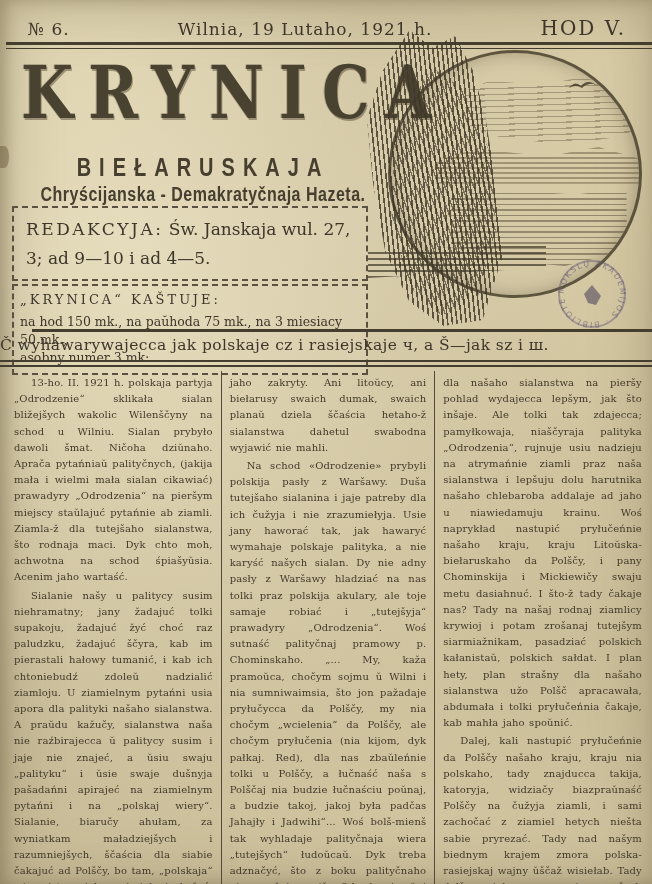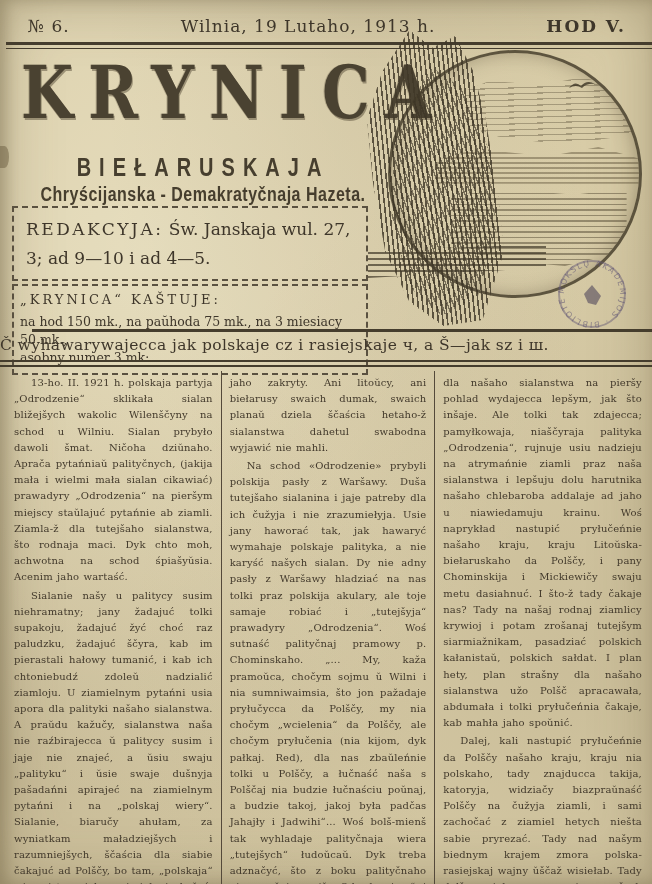--- a/index.html
+++ b/index.html
@@ -13,21 +13,21 @@
       radial-gradient(ellipse at 5% 85%, rgba(110,94,64,0.16), transparent 45%);
     box-shadow:inset 0 0 60px rgba(95,80,50,0.35), inset 6px 0 14px rgba(90,75,45,0.30);
     font-family:"DejaVu Serif","Liberation Serif",serif;
     color:#3e362a;
   }
   .paper-flaw{position:absolute;left:0;top:146px;width:9px;height:22px;background:rgba(100,86,58,0.45);border-radius:0 60% 60% 0;}
   
   .topbar{position:absolute;top:16px;left:0;right:0;display:flex;align-items:baseline;justify-content:space-between;padding:0 26px 0 28px;}
   .issue{font-size:17px;letter-spacing:1px;}
   .dateline{font-size:17px;letter-spacing:1px;}
-  .hod{font-size:17px;font-weight:bold;letter-spacing:2px;}
+  .hod{font-size:20px;font-weight:normal;letter-spacing:2px;}
   .rule-double-top{position:absolute;top:42px;left:6px;right:0;height:3px;border-top:3px solid #453d2d;border-bottom:1px solid #453d2d;}
   
   .masthead{position:absolute;top:50px;left:6px;width:394px;text-align:center;}
   .nptitle{
     font-size:60px;font-weight:bold;letter-spacing:15px;padding-left:15px;white-space:nowrap;
     color:#4a4231;transform:scaleY(1.22);transform-origin:top;
     text-shadow:1px 1px 0 rgba(58,48,30,0.4), -1px 0 0 rgba(58,48,30,0.25);
   }
   .sub1{margin-top:36px;font-family:"Liberation Sans","DejaVu Sans",sans-serif;font-weight:bold;
     font-size:20px;letter-spacing:8px;color:#463e2e;transform:scaleY(1.3);}
@@ -80,21 +80,21 @@
   svg text{font-family:"DejaVu Sans","Liberation Sans",sans-serif;}
 </style>
 </head>
 <body>
 
 <div class="page">
   <div class="paper-flaw"></div>
 
   <header class="topbar">
     <span class="issue">№ 6.</span>
-    <span class="dateline">Wilnia, 19 Lutaho, 1913 h.</span>
+    <span class="dateline">Wilnia, 19 Lutaho, 1921 h.</span>
     <span class="hod">HOD V.</span>
   </header>
   <div class="rule-double-top"></div>
 
   <section class="masthead">
     <div class="nptitle">KRYNICA</div>
     <div class="sub1">BIEŁARUSKAJA</div>
     <div class="sub2">Chryścijanska - Demakratyčnaja Hazeta.</div>
   </section>
 

